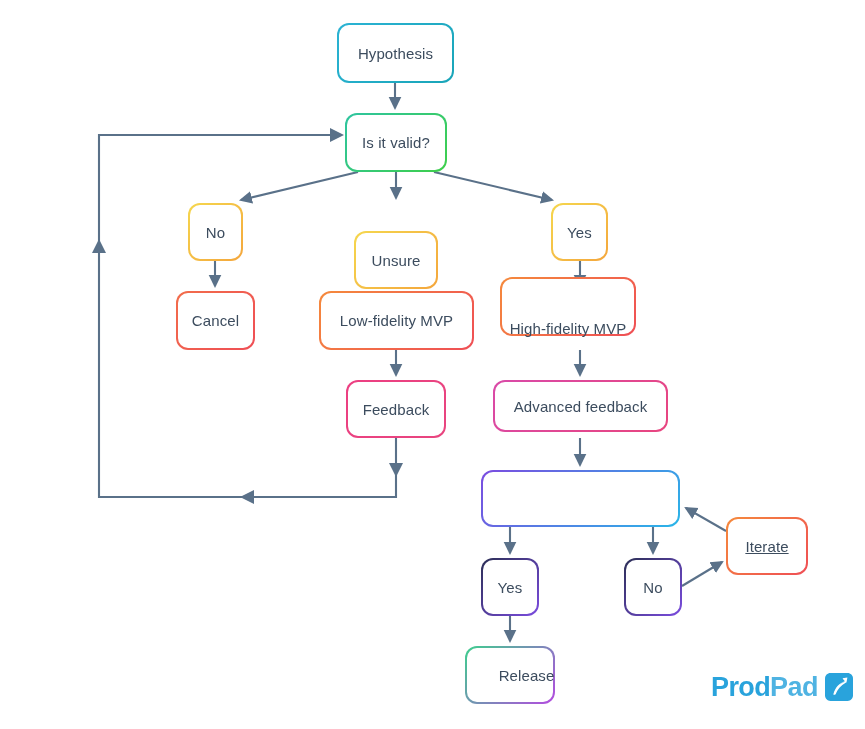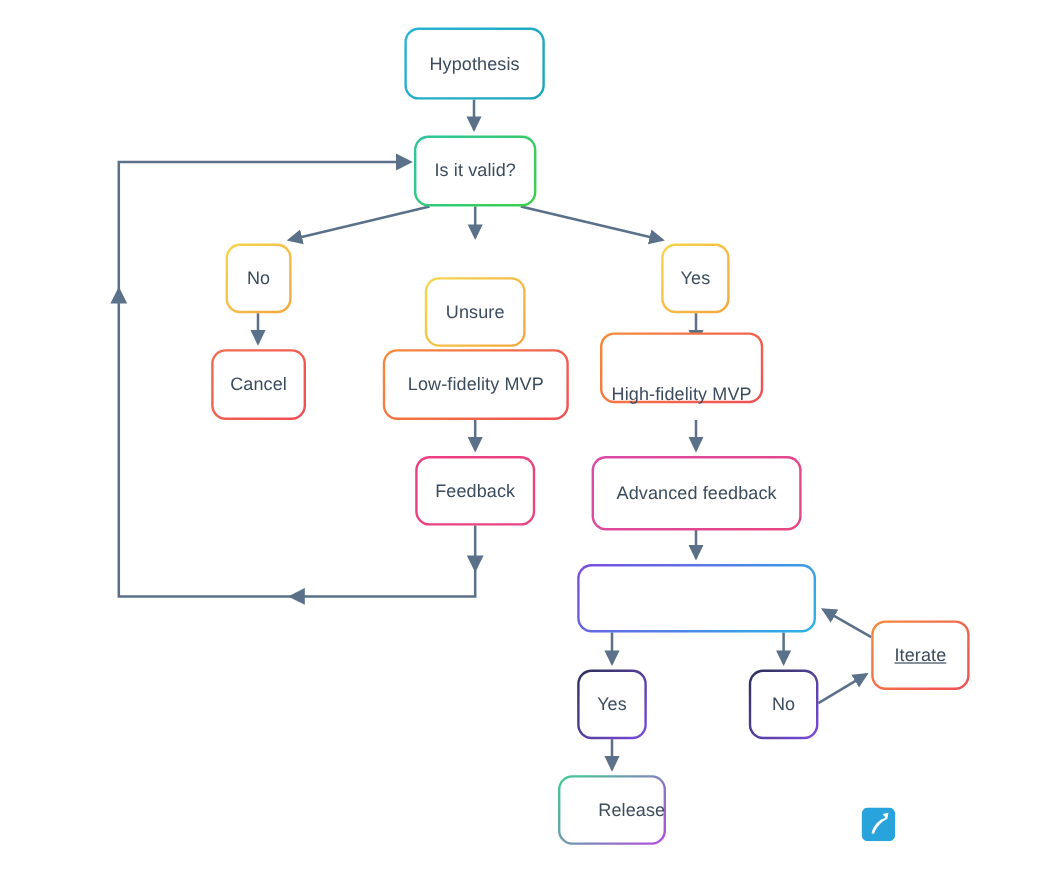--- a/index.html
+++ b/index.html
@@ -143,21 +143,21 @@
       <span class="label">Low-fidelity MVP</span>
     </div>
     <div class="node" style="left: 500px; top: 277px; width: 136px; height: 59px; border-radius: 12px; background: linear-gradient(135deg, rgb(245, 138, 60) 0%, rgb(239, 78, 85) 100%); align-items: flex-end;">
       <div class="fill"></div>
       <span class="label">High-fidelity MVP</span>
     </div>
     <div class="node" style="left: 346px; top: 380px; width: 100px; height: 58px; border-radius: 12px; background: linear-gradient(135deg, rgb(236, 63, 130) 0%, rgb(232, 69, 127) 100%);">
       <div class="fill"></div>
       <span class="label">Feedback</span>
     </div>
-    <div class="node" style="left: 493px; top: 380px; width: 175px; height: 62px; border-radius: 12px; background: linear-gradient(135deg, rgb(217, 74, 168) 0%, rgb(232, 69, 127) 100%); justify-content: center;">
+    <div class="node" style="left: 493px; top: 380px; width: 175px; height: 52px; border-radius: 12px; background: linear-gradient(135deg, rgb(217, 74, 168) 0%, rgb(232, 69, 127) 100%); justify-content: center;">
       <div class="fill"></div>
       <span class="label">Advanced feedback</span>
     </div>
     <div class="node" style="left: 481px; top: 470px; width: 199px; height: 57px; border-radius: 12px; background: linear-gradient(135deg, rgb(123, 76, 224) 0%, rgb(41, 182, 232) 100%);">
       <div class="fill"></div>
     </div>
     <div class="node" style="left: 481px; top: 558px; width: 58px; height: 58px; border-radius: 12px; background: linear-gradient(135deg, rgb(43, 47, 85) 0%, rgb(123, 76, 224) 100%);">
       <div class="fill"></div>
       <span class="label">Yes</span>
     </div>
@@ -169,19 +169,20 @@
       <div class="fill"></div>
       <span class="label">Iterate</span>
     </div>
     <div class="node" style="left: 465px; top: 646px; width: 90px; height: 58px; border-radius: 12px; background: linear-gradient(135deg, rgb(62, 207, 142) 0%, rgb(180, 74, 224) 100%); padding-left: 33px;">
       <div class="fill"></div>
       <span class="label">Release</span>
     </div>
   </div>
 
 <div class="logo" style="left:711px; top:673px;">
+  <span class="logo-text"><span>Prod</span><span class="light">Pad</span></span>
   <svg class="logo-mark" viewBox="0 0 32 32">
     <path d="M6.2,0 H25.8 C29.2,0 32,2.8 32,6.2 V25.8 C32,29.2 29.2,32 25.8,32 H6.2 C2.8,32 0,29.2 0,25.8 V6.2 C0,2.8 2.8,0 6.2,0 Z" fill="#29a3dc"></path>
     <path d="M9.5,24.5 C11.5,16.5 16.5,11.5 23.5,9.2 L20.6,7.4 L24.6,6.6 L23.9,11.3 L21.4,9.8 C16.8,13.6 13.2,18.6 11.4,24.5 Z" fill="#ffffff"></path>
     <path d="M9.8,24.6 C12.0,17.6 16.6,12.4 22.8,9.6 L23.6,11.0 C18.2,13.8 14.0,18.6 12.0,24.6 Z" fill="#ffffff"></path>
     <path d="M20.0,6.0 L25.6,5.0 L24.4,11.2 Z" fill="#ffffff"></path>
   </svg>
 </div>
 
 </body></html>

